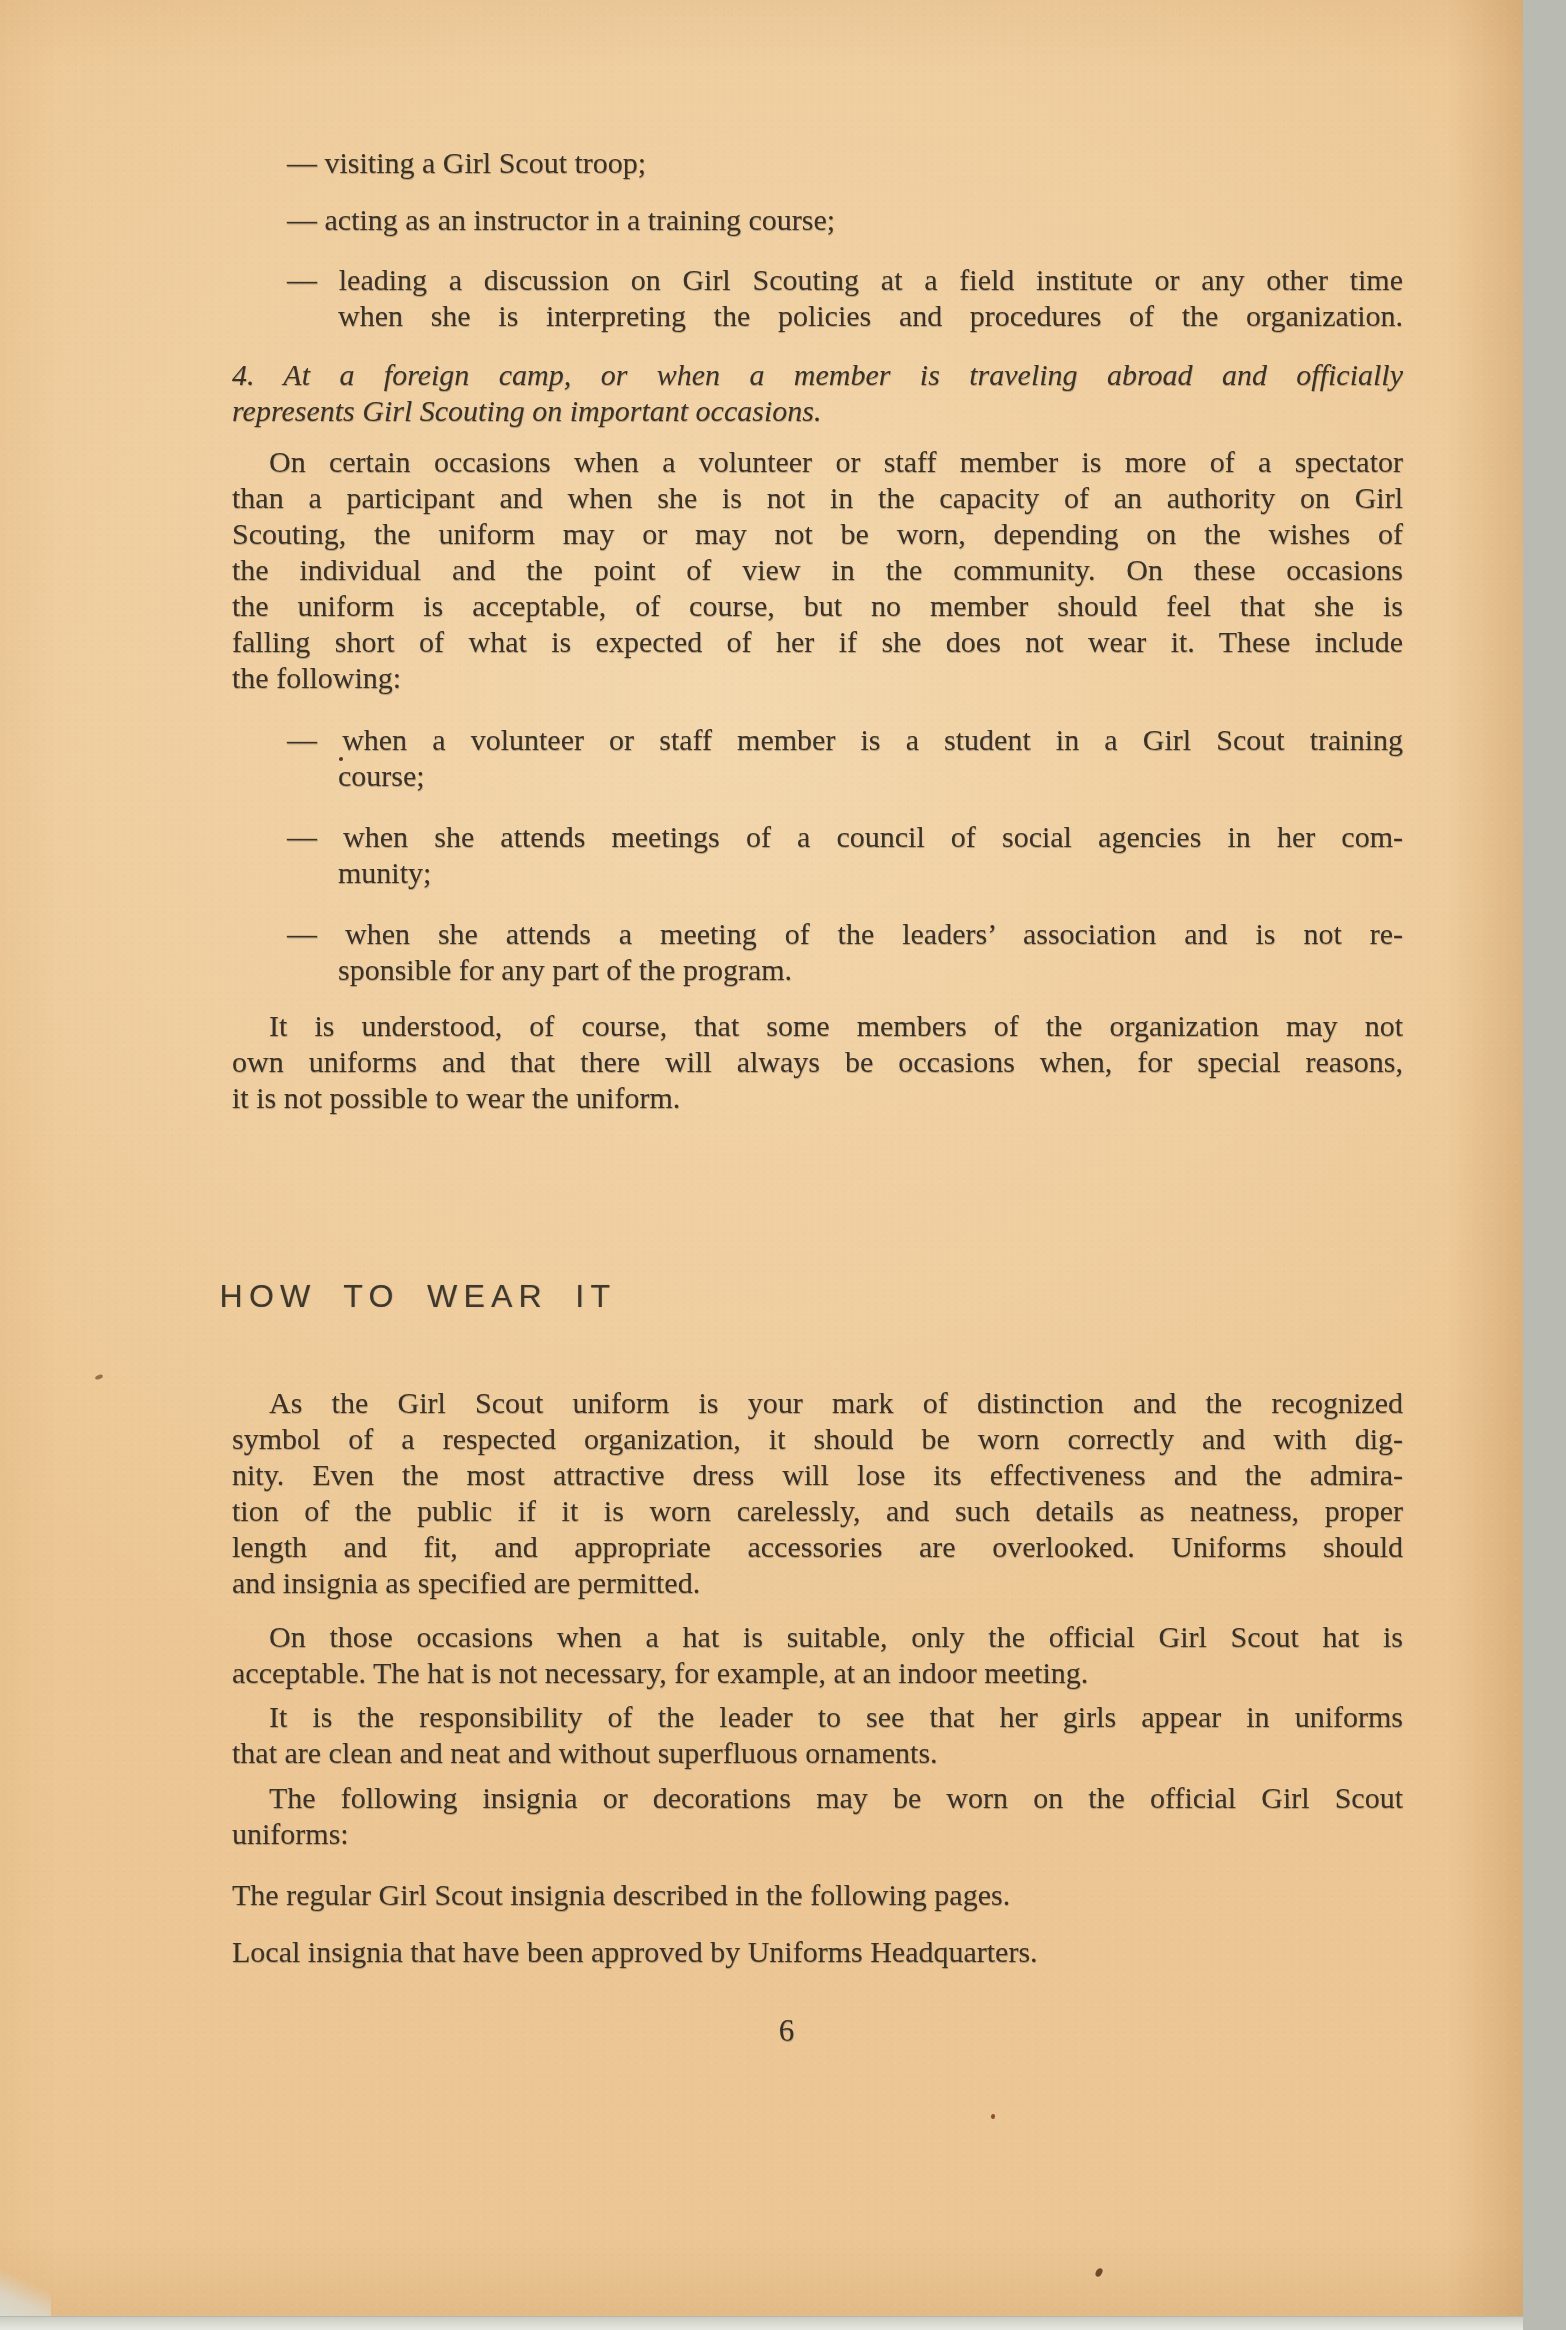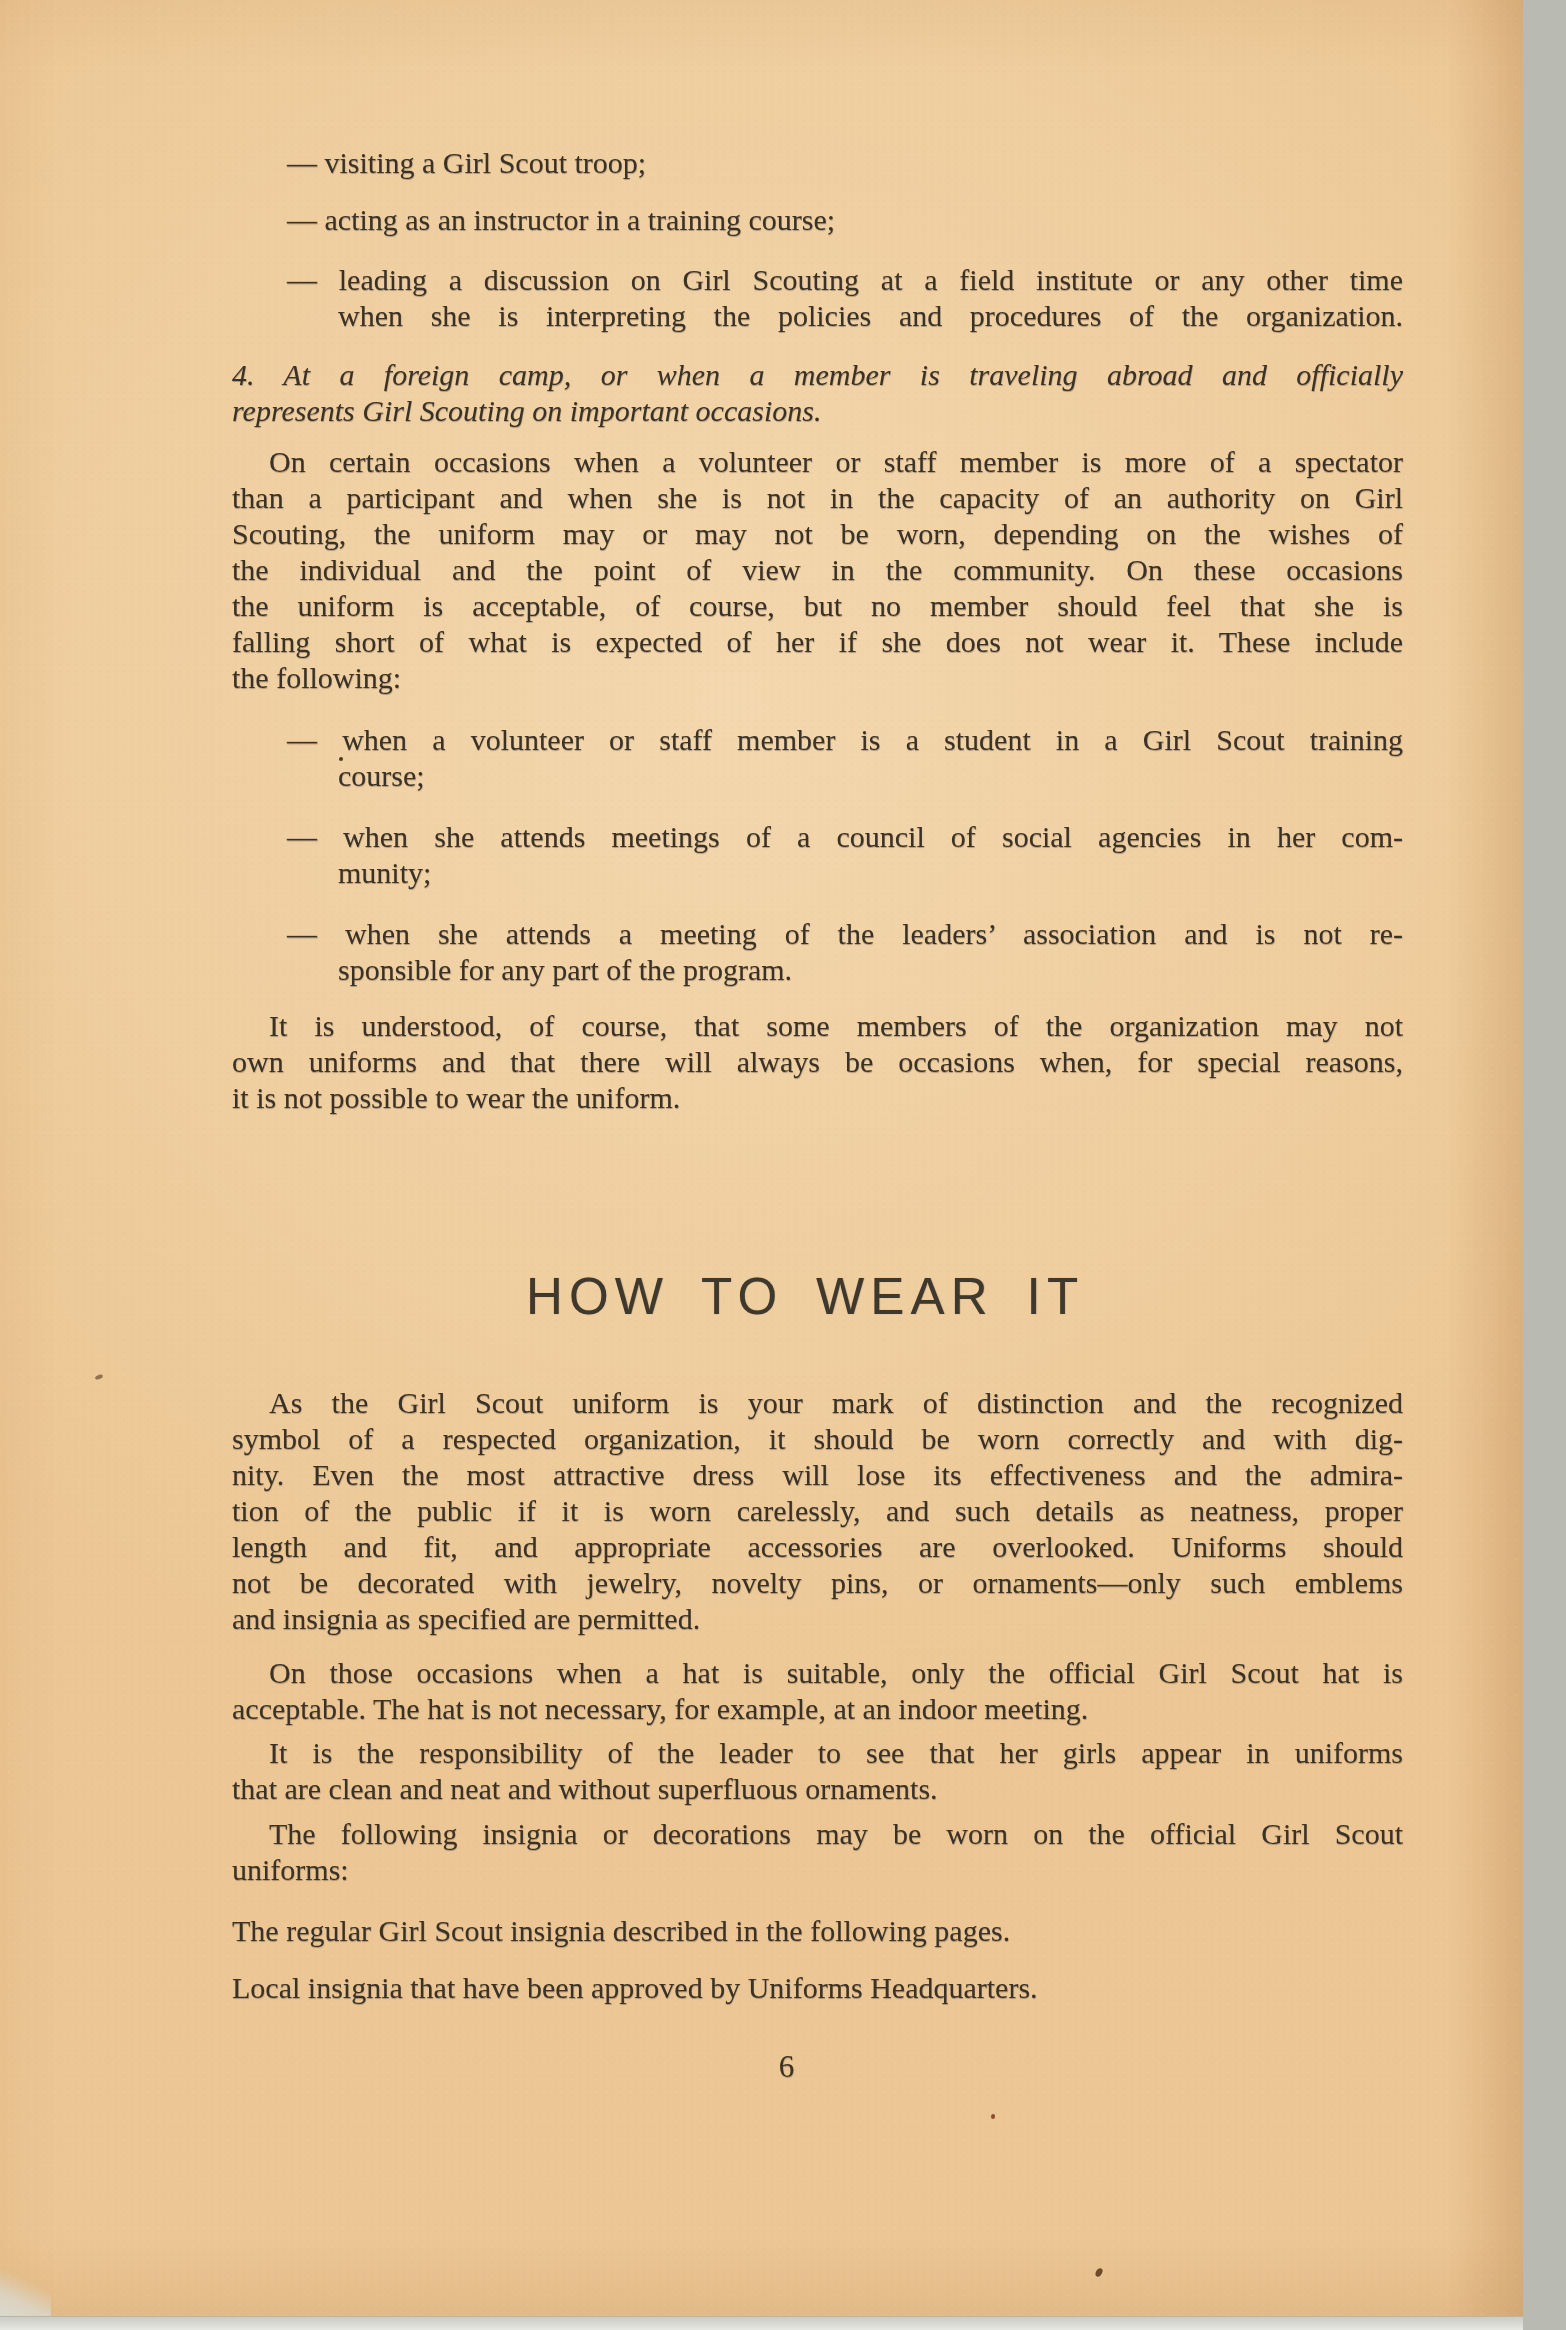--- a/index.html
+++ b/index.html
@@ -31,23 +31,23 @@
     font-size:30px;line-height:36px;white-space:normal;
     text-shadow:0.4px 0.5px 0.7px rgba(56,46,34,0.35);
   }
   .j{text-align:justify;text-align-last:justify;}
   .ind{text-indent:37px;}
   .b1{margin-left:55px;}
   .b2{margin-left:106px;}
   .right{text-align:left;padding-right:1.8px;}
   .heading{
     font-family:"Liberation Sans", sans-serif;
-    font-size:51px;line-height:53px;font-weight:400;
+    font-size:32px;line-height:53px;font-weight:400;
     letter-spacing:6.2px;word-spacing:12.4px;
-    text-align:center;position:relative;left:-12.4px;
+    text-align:left;position:relative;left:-12.4px;
     color:#3f382c;
     text-shadow:0.4px 0.4px 0.9px rgba(60,54,40,0.4);
   }
   .pagenum{
     font-size:31px;line-height:36px;text-align:center;
     position:relative;left:-31px;
     text-shadow:0.4px 0.5px 0.7px rgba(56,46,34,0.35);
   }
   
   .scan-strip{
@@ -128,21 +128,20 @@
     </div>
 
     <div class="heading" style="margin-top:154px;">HOW TO WEAR IT</div>
 
     <div style="margin-top:62px;">
       <div class="ln j ind">As the Girl Scout uniform is your mark of distinction and the recognized</div>
       <div class="ln j">symbol of a respected organization, it should be worn correctly and with dig-</div>
       <div class="ln j">nity.  Even the most attractive dress will lose its effectiveness and the admira-</div>
       <div class="ln j">tion of the public if it is worn carelessly, and such details as neatness, proper</div>
       <div class="ln j">length and fit, and appropriate accessories are overlooked.  Uniforms should</div>
-      <div class="ln j">not be decorated with jewelry, novelty pins, or ornaments—only such emblems</div>
       <div class="ln">and insignia as specified are permitted.</div>
     </div>
 
     <div style="margin-top:17.7px;">
       <div class="ln j ind">On those occasions when a hat is suitable, only the official Girl Scout hat is</div>
       <div class="ln">acceptable.  The hat is not necessary, for example, at an indoor meeting.</div>
     </div>
 
     <div style="margin-top:8px;">
       <div class="ln j ind">It is the responsibility of the leader to see that her girls appear in uniforms</div>

